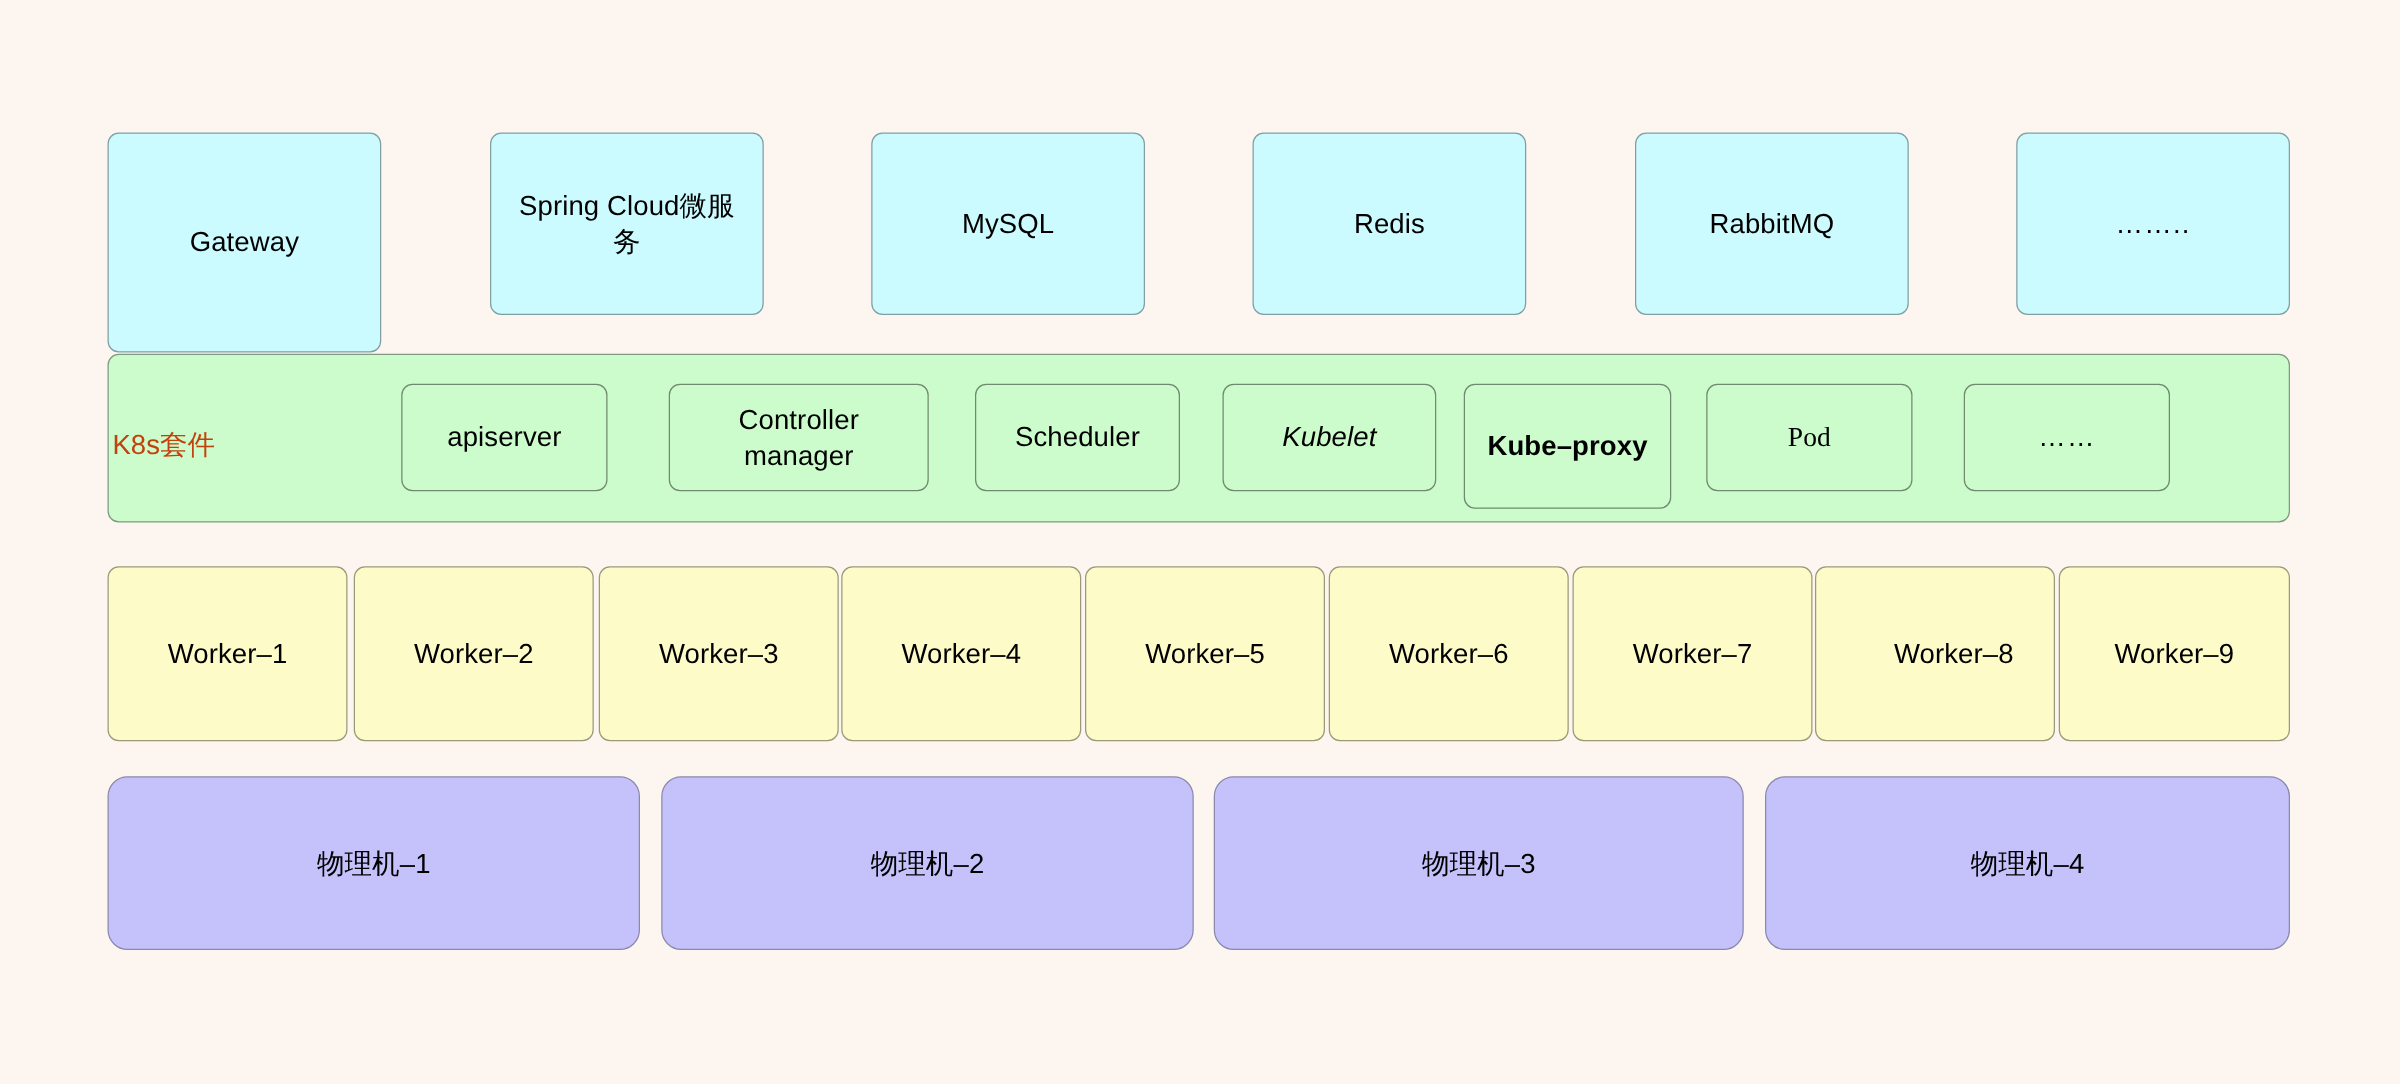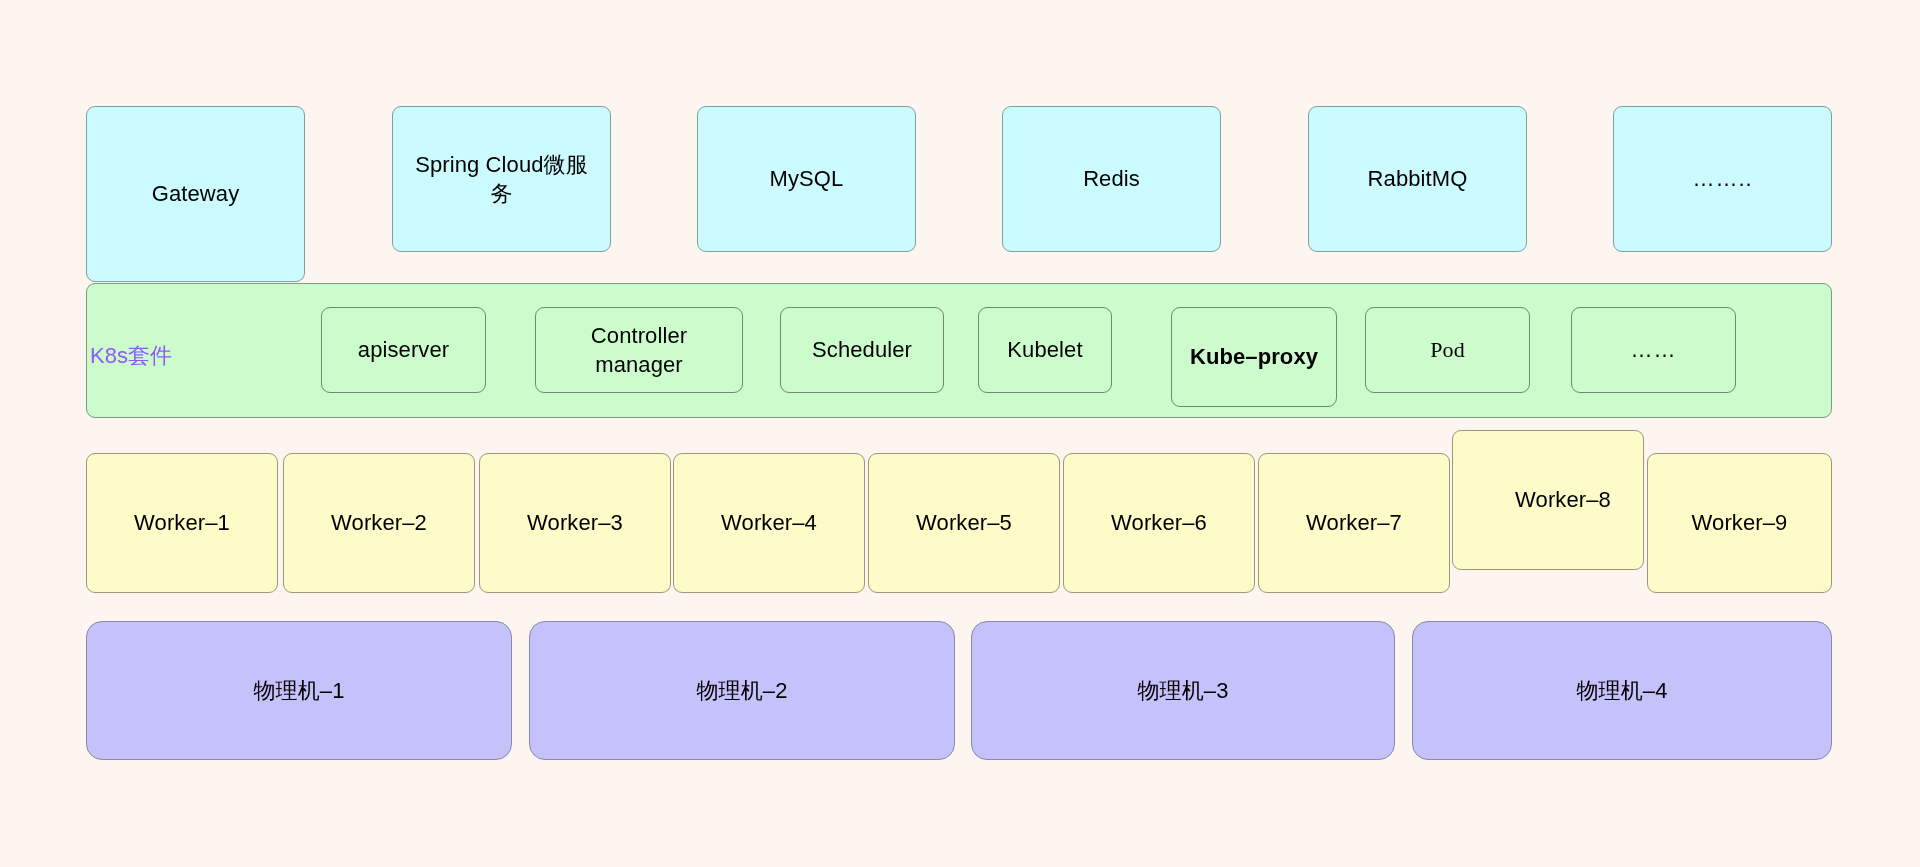--- a/index.html
+++ b/index.html
@@ -49,21 +49,21 @@
   .k8s-band {
     position: absolute;
     box-sizing: border-box;
     background: #ccfbcc;
     border: 1px solid #7f9a7f;
     border-radius: 9px;
   }
   .k8s-band-label {
     position: absolute;
     font-size: 22px;
-    color: #8b5cf6;
+    color: #c2410c;
     white-space: nowrap;
   }
   .layer-k8s .node {
     background: #ccfbcc;
     border-color: #6f8a6f;
   }
 
   
   .layer-worker .node {
     background: #fdfbc8;
@@ -105,21 +105,21 @@
     <div class="k8s-band" style="left:86px; top:283px; width:1746px; height:135px;"></div>
 
     <div class="k8s-band-label" style="left:90px; top:341px;">K8s套件</div>
 
     <div class="node" style="left:321px; top:307px; width:165px; height:86px;">apiserver</div>
 
     <div class="node" style="left:535px; top:307px; width:208px; height:86px; padding:2px 18px;">Controller manager</div>
 
     <div class="node" style="left:780px; top:307px; width:164px; height:86px;">Scheduler</div>
 
-    <div class="node" style="left:978px; top:307px; width:134px; height:86px;">Kubelet</div>
+    <div class="node" style="left:978px; top:307px; width:171px; height:86px;font-style:italic;">Kubelet</div>
 
     <div class="node" style="left:1171px; top:307px; width:166px; height:100px;font-weight:bold;">Kube–proxy</div>
 
     <div class="node" style="left:1365px; top:307px; width:165px; height:86px;font-family:Liberation Serif, serif;">Pod</div>
 
     <div class="node dots" style="left:1571px; top:307px; width:165px; height:86px;">……</div>
   </div>
 
   <div class="layer layer-worker">
     <div class="node" style="left:86px; top:453px; width:192px; height:140px;">Worker–1</div>
@@ -129,21 +129,21 @@
     <div class="node" style="left:479px; top:453px; width:192px; height:140px;">Worker–3</div>
 
     <div class="node" style="left:673px; top:453px; width:192px; height:140px;">Worker–4</div>
 
     <div class="node" style="left:868px; top:453px; width:192px; height:140px;">Worker–5</div>
 
     <div class="node" style="left:1063px; top:453px; width:192px; height:140px;">Worker–6</div>
 
     <div class="node" style="left:1258px; top:453px; width:192px; height:140px;">Worker–7</div>
 
-    <div class="node" style="left:1452px; top:430px; width:192px; height:140px;padding-left:36px;">Worker–8</div>
+    <div class="node" style="left:1452px; top:453px; width:192px; height:140px;padding-left:36px;">Worker–8</div>
 
     <div class="node" style="left:1647px; top:453px; width:185px; height:140px;">Worker–9</div>
   </div>
 
   <div class="layer layer-host">
     <div class="node" style="left:86px; top:621px; width:426px; height:139px;">物理机–1</div>
 
     <div class="node" style="left:529px; top:621px; width:426px; height:139px;">物理机–2</div>
 
     <div class="node" style="left:971px; top:621px; width:424px; height:139px;">物理机–3</div>

